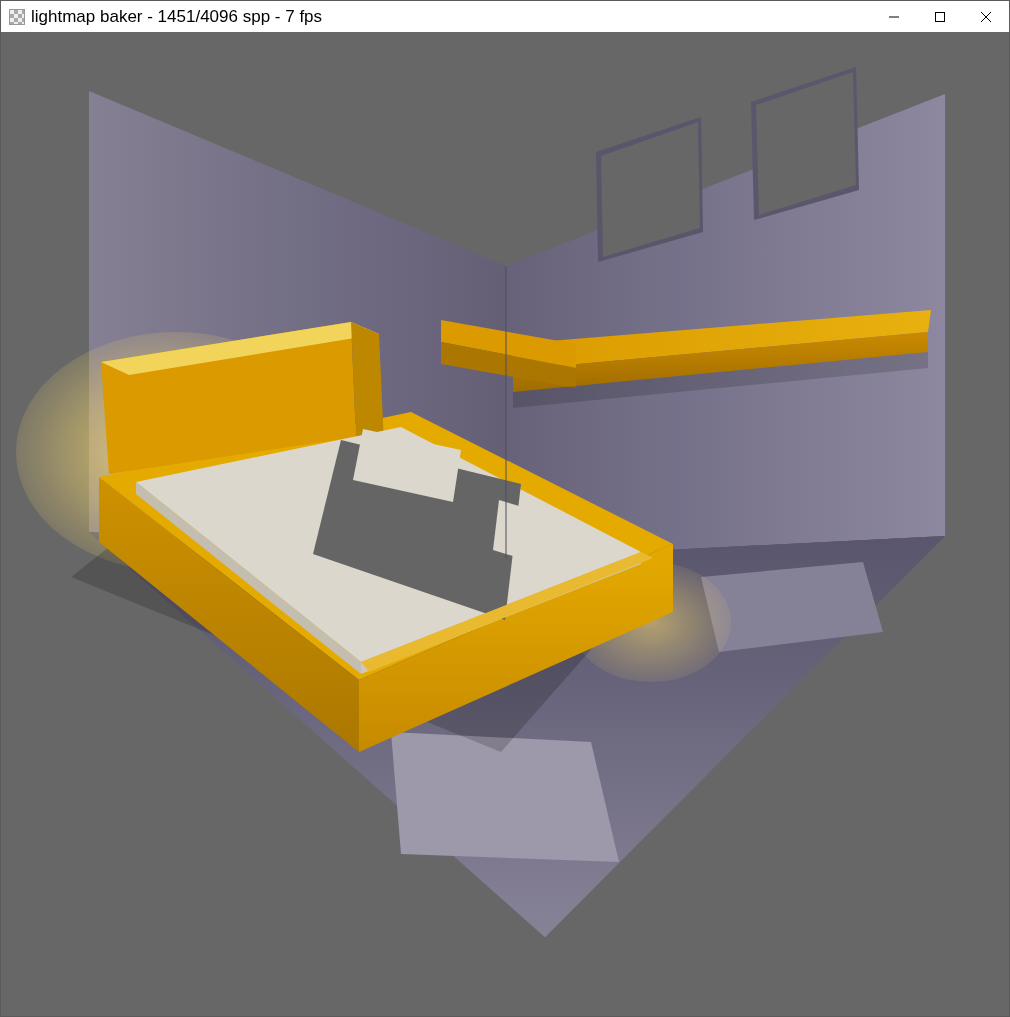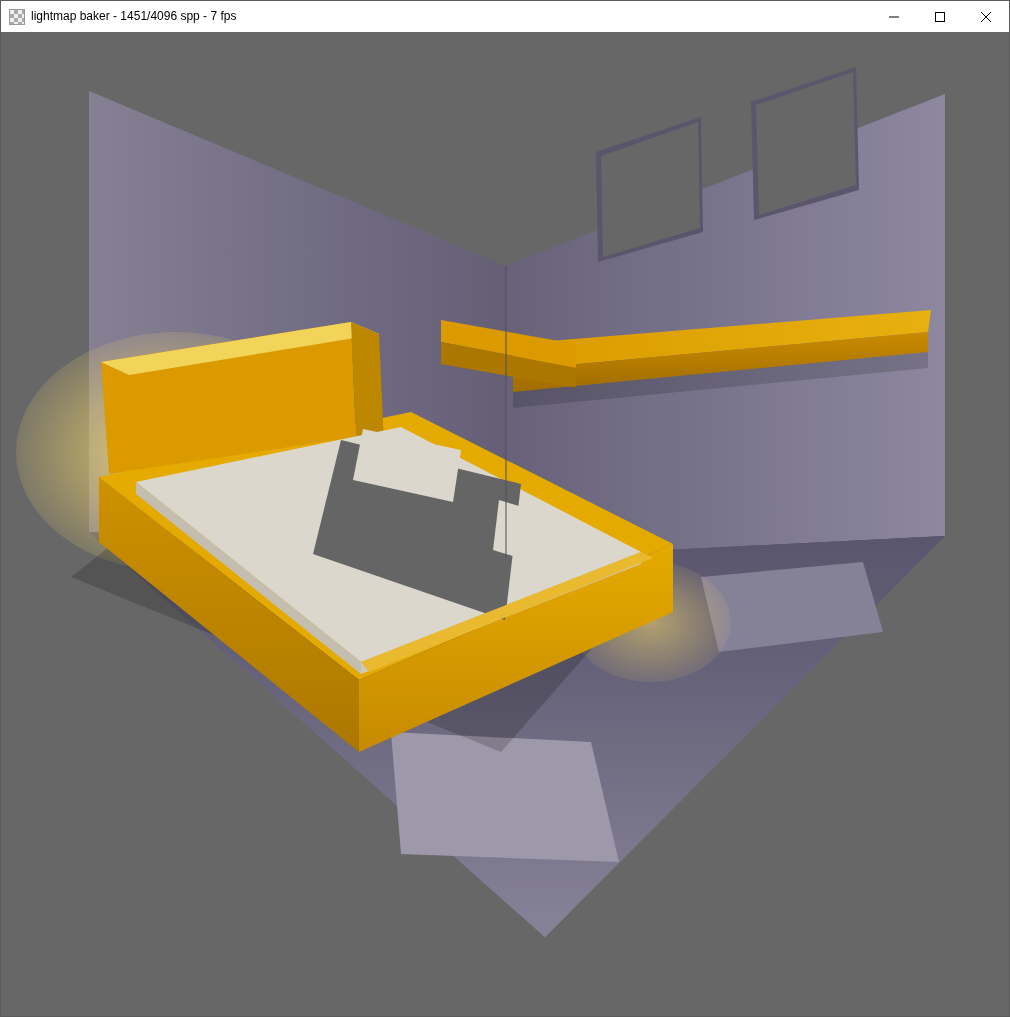--- a/index.html
+++ b/index.html
@@ -1,20 +1,20 @@
 <!DOCTYPE html>
 <html><head>
   <meta charset="utf-8">
   <style>
     * { margin: 0; padding: 0; box-sizing: border-box; }
     html, body { width: 100%; height: 100%; overflow: hidden; font-family: "Segoe UI", Tahoma, sans-serif; }
     .window { width: 1010px; height: 1017px; background: #fff; display: flex; flex-direction: column; border: 1px solid #5a5a5a; }
     .titlebar { height: 31px; background: #ffffff; display: flex; align-items: center; user-select: none; }
     .titlebar .app-icon { width: 16px; height: 16px; margin: 0 6px 0 8px; background: repeating-conic-gradient(#aaa 0% 25%, #eee 0% 50%) 0 0/8px 8px; border:1px solid #999; }
-    .titlebar .title-text { flex: 0 0 auto; font-size: 12px; color: #000; line-height: 31px; }
+    .titlebar .title-text { flex: 0 0 auto; font-size: 17px; color: #000; line-height: 31px; }
     .titlebar .spacer { flex: 1 1 auto; }
     .winbtn { width: 46px; height: 31px; display: flex; align-items: center; justify-content: center; }
     .winbtn svg { width: 10px; height: 10px; overflow: visible; }
     .content { flex: 1 1 auto; background: #6d6d6d; position: relative; overflow: hidden; }
     .scene { position:absolute; inset:0; }
     .scene svg { width:100%; height:100%; display:block; }
   </style>
 </head>
 <body>
 

